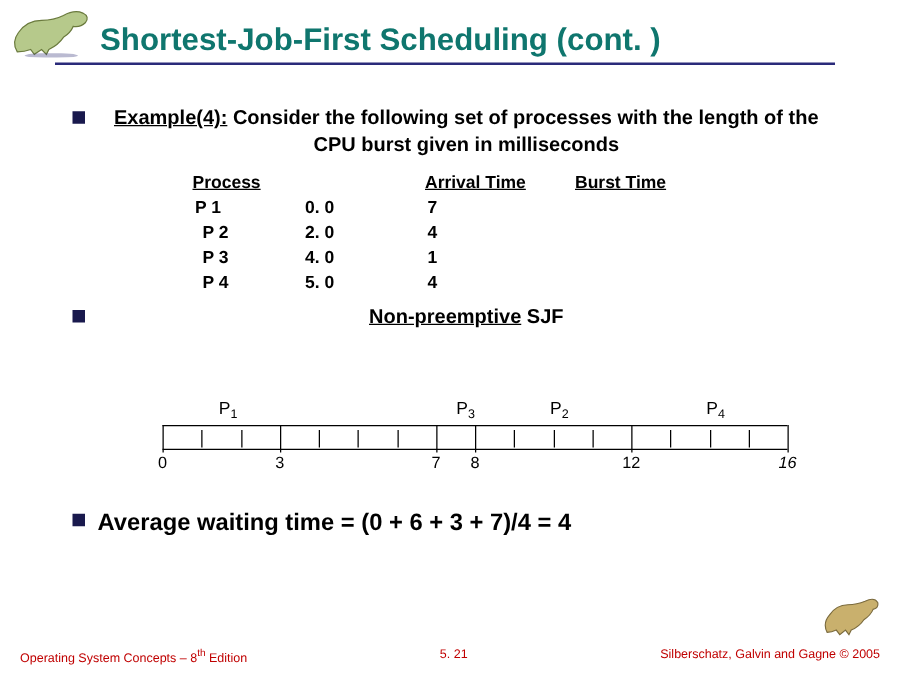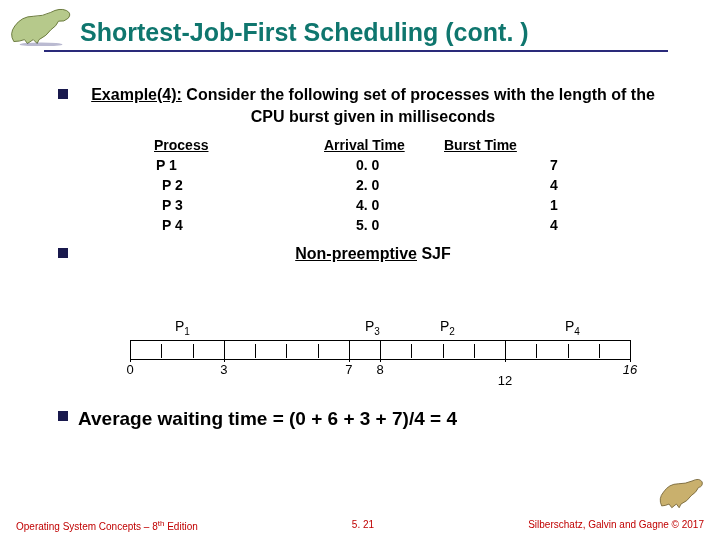--- a/index.html
+++ b/index.html
@@ -69,24 +69,24 @@
   .ptable {
     margin: 10px 0 4px 96px;
     font-size: 14px;
     font-weight: bold;
   }
   .ptable .hdr, .ptable .row {
     display: flex;
   }
   .ptable .c1 { width: 90px; }
   .ptable .c2 { width: 80px; }
-  .ptable .c3 { width: 120px; }
+  .ptable .c3 { width: 120px; margin-left: 16px; }
   .ptable .c4 { width: 110px; }
   .ptable .hdr .c1, .ptable .hdr .c3, .ptable .hdr .c4 { text-decoration: underline; }
-  .ptable .row { margin-top: 4px; justify-content: space-between; }
+  .ptable .row { margin-top: 4px; }
   .ptable .row .c1 { padding-left: 2px; }
   .ptable .row .c2 { }
   .ptable .row .c3 { padding-left: 2px; }
   .rowin1 .c1 { padding-left: 8px !important; }
 
   .section2 { margin-top: 10px; }
 
   .gantt-wrap {
     position: absolute;
     top: 318px;
@@ -229,33 +229,33 @@
       <div class="tick small" style="left: 68.75%;"></div>
       <div class="tick small" style="left: 81.25%;"></div>
       <div class="tick small" style="left: 87.5%;"></div>
       <div class="tick small" style="left: 93.75%;"></div>
     </div>
   <div class="gantt-nums" id="gnums">
       <div class="num" style="left: 0%;">0</div>
       <div class="num" style="left: 18.75%;">3</div>
       <div class="num" style="left: 43.75%;">7</div>
       <div class="num" style="left: 50%;">8</div>
-      <div class="num" style="left: 75%; margin-top: 11px;">12</div>
+      <div class="num" style="left: 75%;">12</div>
       <div class="num" style="left: 100%; font-style: italic;">16</div>
     </div>
 </div>
 
 <div class="bullet3">
   <div class="sqmark"></div>
   <div class="btxt" style="font-size:19px">Average waiting time = (0 + 6 + 3 + 7)/4  = 4</div>
 </div>
 
 <svg class="dino-br" viewBox="0 0 50 36">
   <path d="M4 32 Q0 24 6 17 Q12 8 22 8 Q30 8 37 5 Q45 1 48 6 Q49 11 44 12 Q42 17 36 21 Q32 27 25 30 L23 34 L20 30 L15 34 L12 30 Q8 32 4 32 Z" fill="#c9b06d" stroke="#7a6a3d" stroke-width="1"></path>
 </svg>
 
 <div class="footer">
   <div class="left">
     <span>Operating System Concepts – 8</span><sup>th</sup><span> Edition</span>
   </div>
   <div class="mid">5. 21</div>
-  <div class="right">Silberschatz, Galvin and Gagne © 2017</div>
+  <div class="right">Silberschatz, Galvin and Gagne © 2005</div>
 </div>
 
 </body></html>

